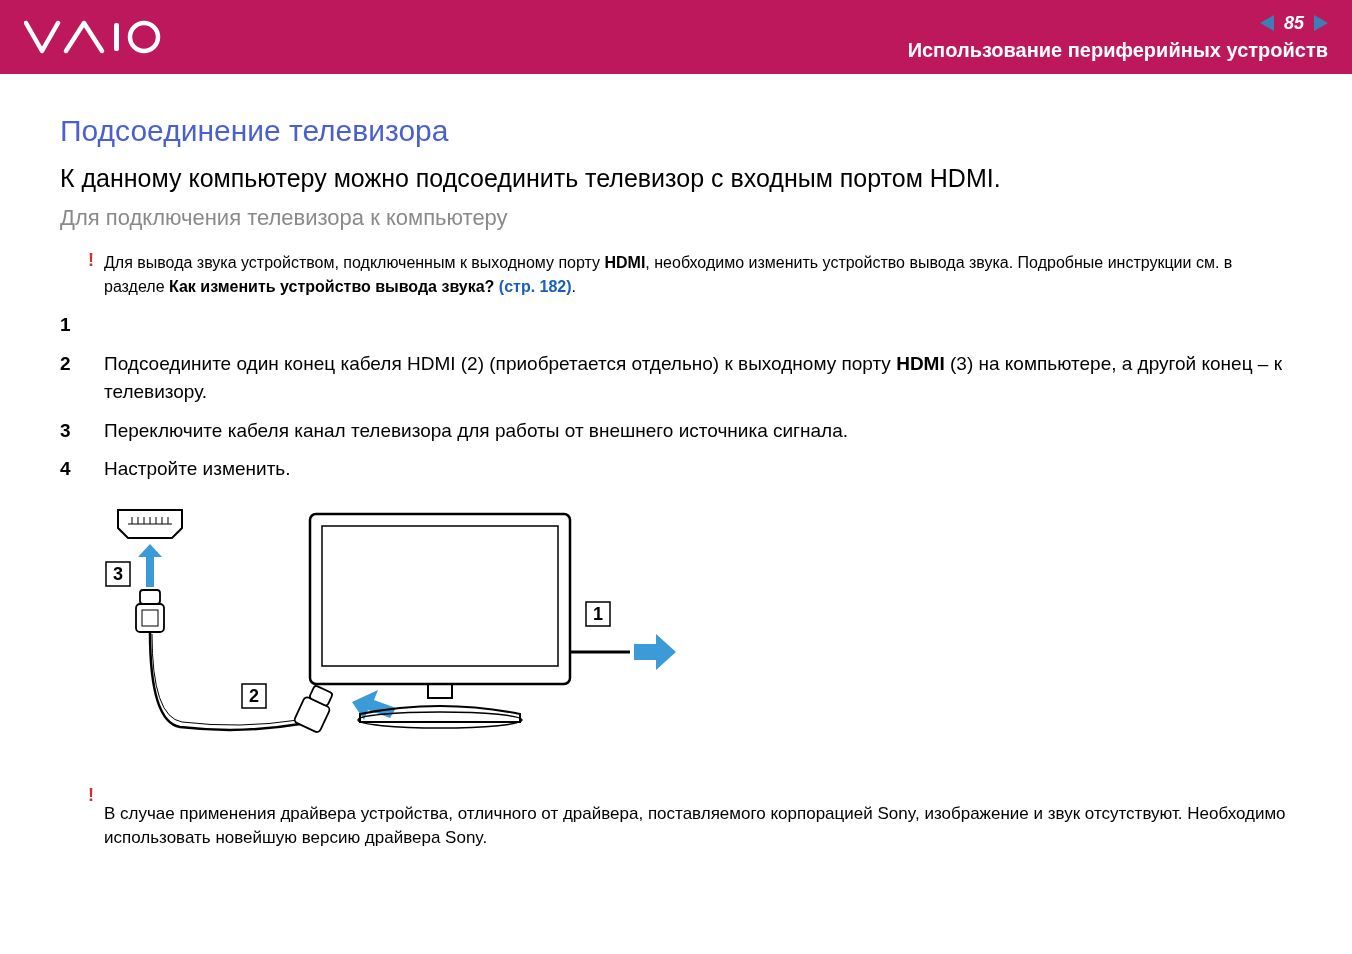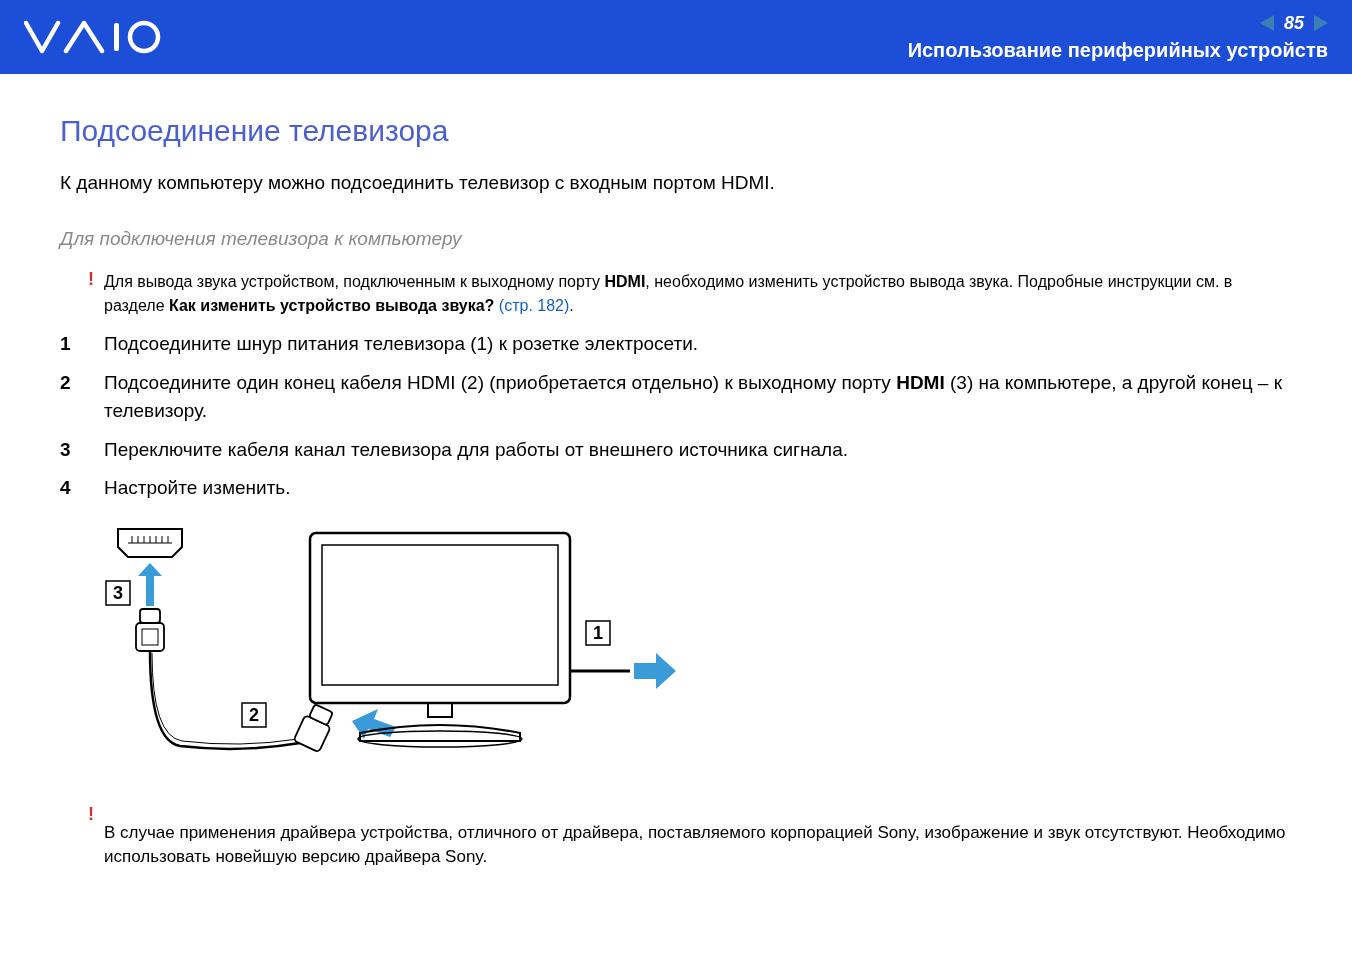--- a/index.html
+++ b/index.html
@@ -5,21 +5,21 @@
   * { box-sizing: border-box; margin: 0; padding: 0; }
   body {
     width: 1352px;
     height: 954px;
     font-family: Arial, Helvetica, sans-serif;
     background: #fff;
     color: #000;
     overflow: hidden;
   }
   .header {
-    background: #1d4ed8;
+    background: #be185d;
     color: #fff;
     height: 74px;
     display: flex;
     justify-content: space-between;
     align-items: center;
     padding: 0 24px;
   }
   .logo {
     color: #fff;
     font-size: 40px;
@@ -52,51 +52,50 @@
     font-weight: bold;
     margin-top: 5px;
   }
   .content {
     padding: 40px 60px 20px 60px;
   }
   .h2 {
     color: #4a5fd0;
     font-size: 30px;
     font-weight: 400;
-    margin-bottom: 24px;
+    margin-bottom: 16px;
   }
   .intro {
-    font-size: 19px;
-    margin-bottom: 34px;
+    font-size: 25px;
+    margin-bottom: 12px;
   }
   .h3 {
     color: #8a8a8a;
-    font-size: 19px;
+    font-size: 22px;
     font-weight: 400;
     margin-bottom: 20px;
-    font-style: italic;
   }
   .warning-block {
     display: flex;
     margin-bottom: 12px;
     margin-left: 28px;
   }
   .warn-mark {
     color: #d03030;
     font-weight: bold;
     font-size: 18px;
     width: 16px;
     flex-shrink: 0;
     line-height: 1;
   }
   .warn-text {
     font-size: 16px;
     line-height: 1.5;
   }
-  .link-text { color: #1560c0; font-weight: normal; }
+  .link-text { color: #1560c0; font-weight: bold; }
   .steps {
     margin-left: 0;
     margin-bottom: 18px;
   }
   .step-row {
     display: flex;
     font-size: 19px;
     line-height: 1.5;
     margin-bottom: 10px;
   }
@@ -150,21 +149,20 @@
   <div class="warning-block">
     <div class="warn-mark">!</div>
     <div class="warn-text">
       <span>Для вывода звука устройством, подключенным к выходному порту </span><span class="bold">HDMI</span><span>, необходимо изменить устройство вывода звука. Подробные инструкции см. в разделе </span><span class="bold">Как изменить устройство вывода звука? </span><span class="link-text">(стр. 182)</span><span>.</span>
     </div>
   </div>
 
   <div class="steps">
     <div class="step-row">
       <div class="step-num">1</div>
-      <div><span>Подсоедините шнур питания телевизора (1) к розетке электросети.</span></div>
     </div>
     <div class="step-row">
       <div class="step-num">2</div>
       <div><span>Подсоедините один конец кабеля HDMI (2) (приобретается отдельно) к выходному порту </span><span class="bold">HDMI</span><span> (3) на компьютере, а другой конец – к телевизору.</span></div>
     </div>
     <div class="step-row">
       <div class="step-num">3</div>
       <div><span>Переключите кабеля канал телевизора для работы от внешнего источника сигнала.</span></div>
     </div>
     <div class="step-row">

